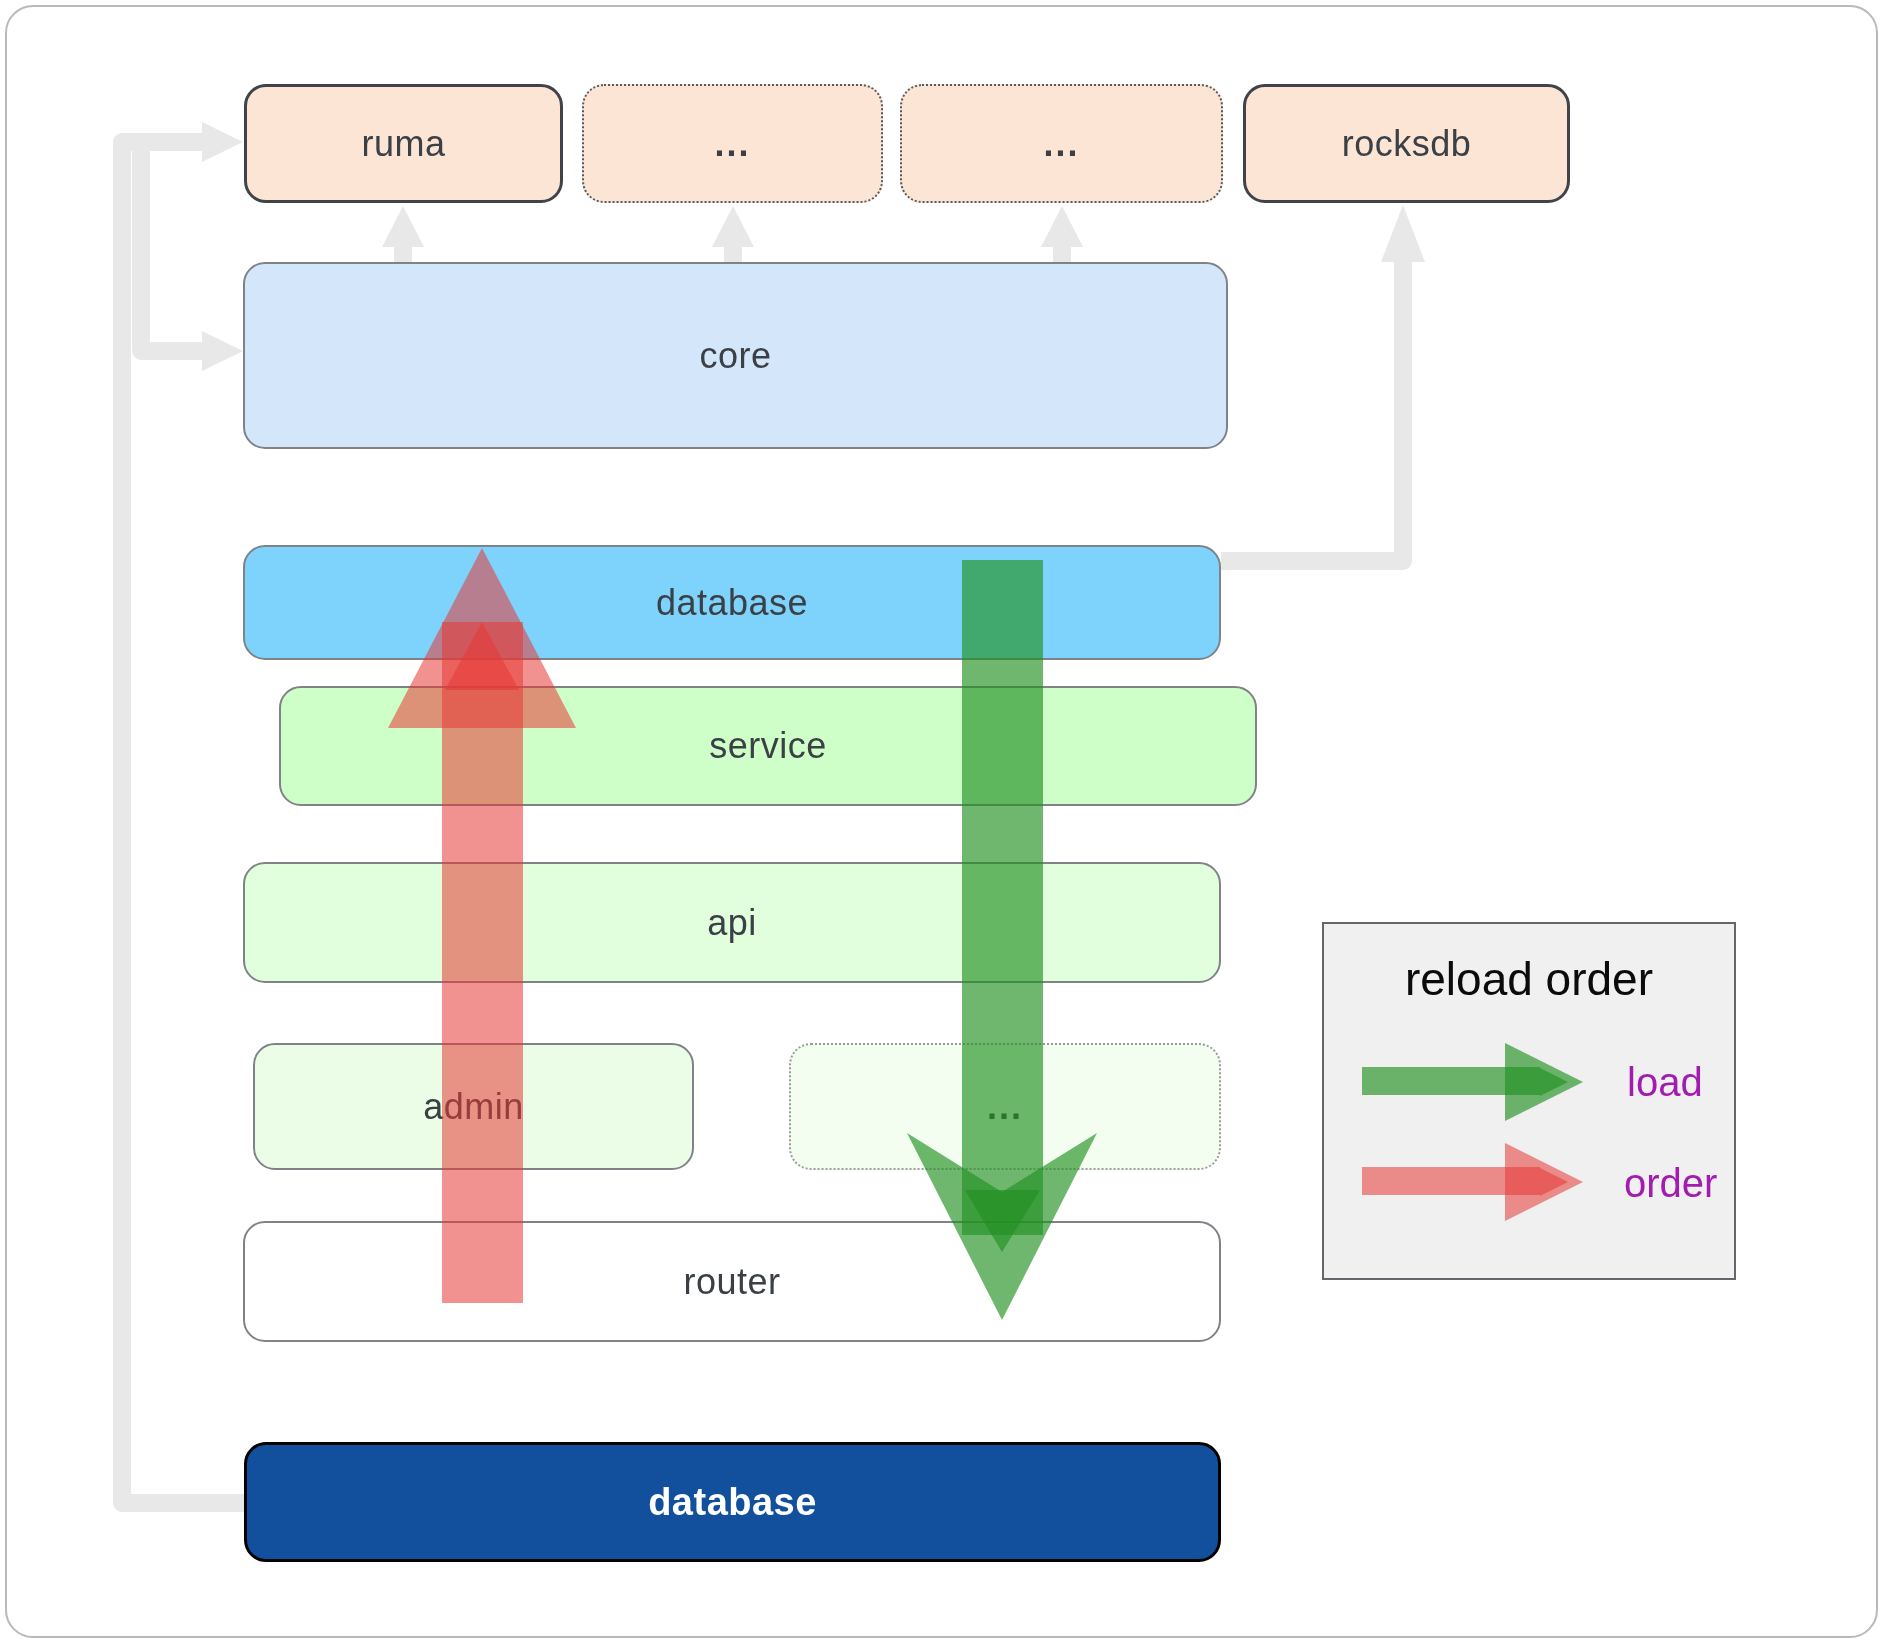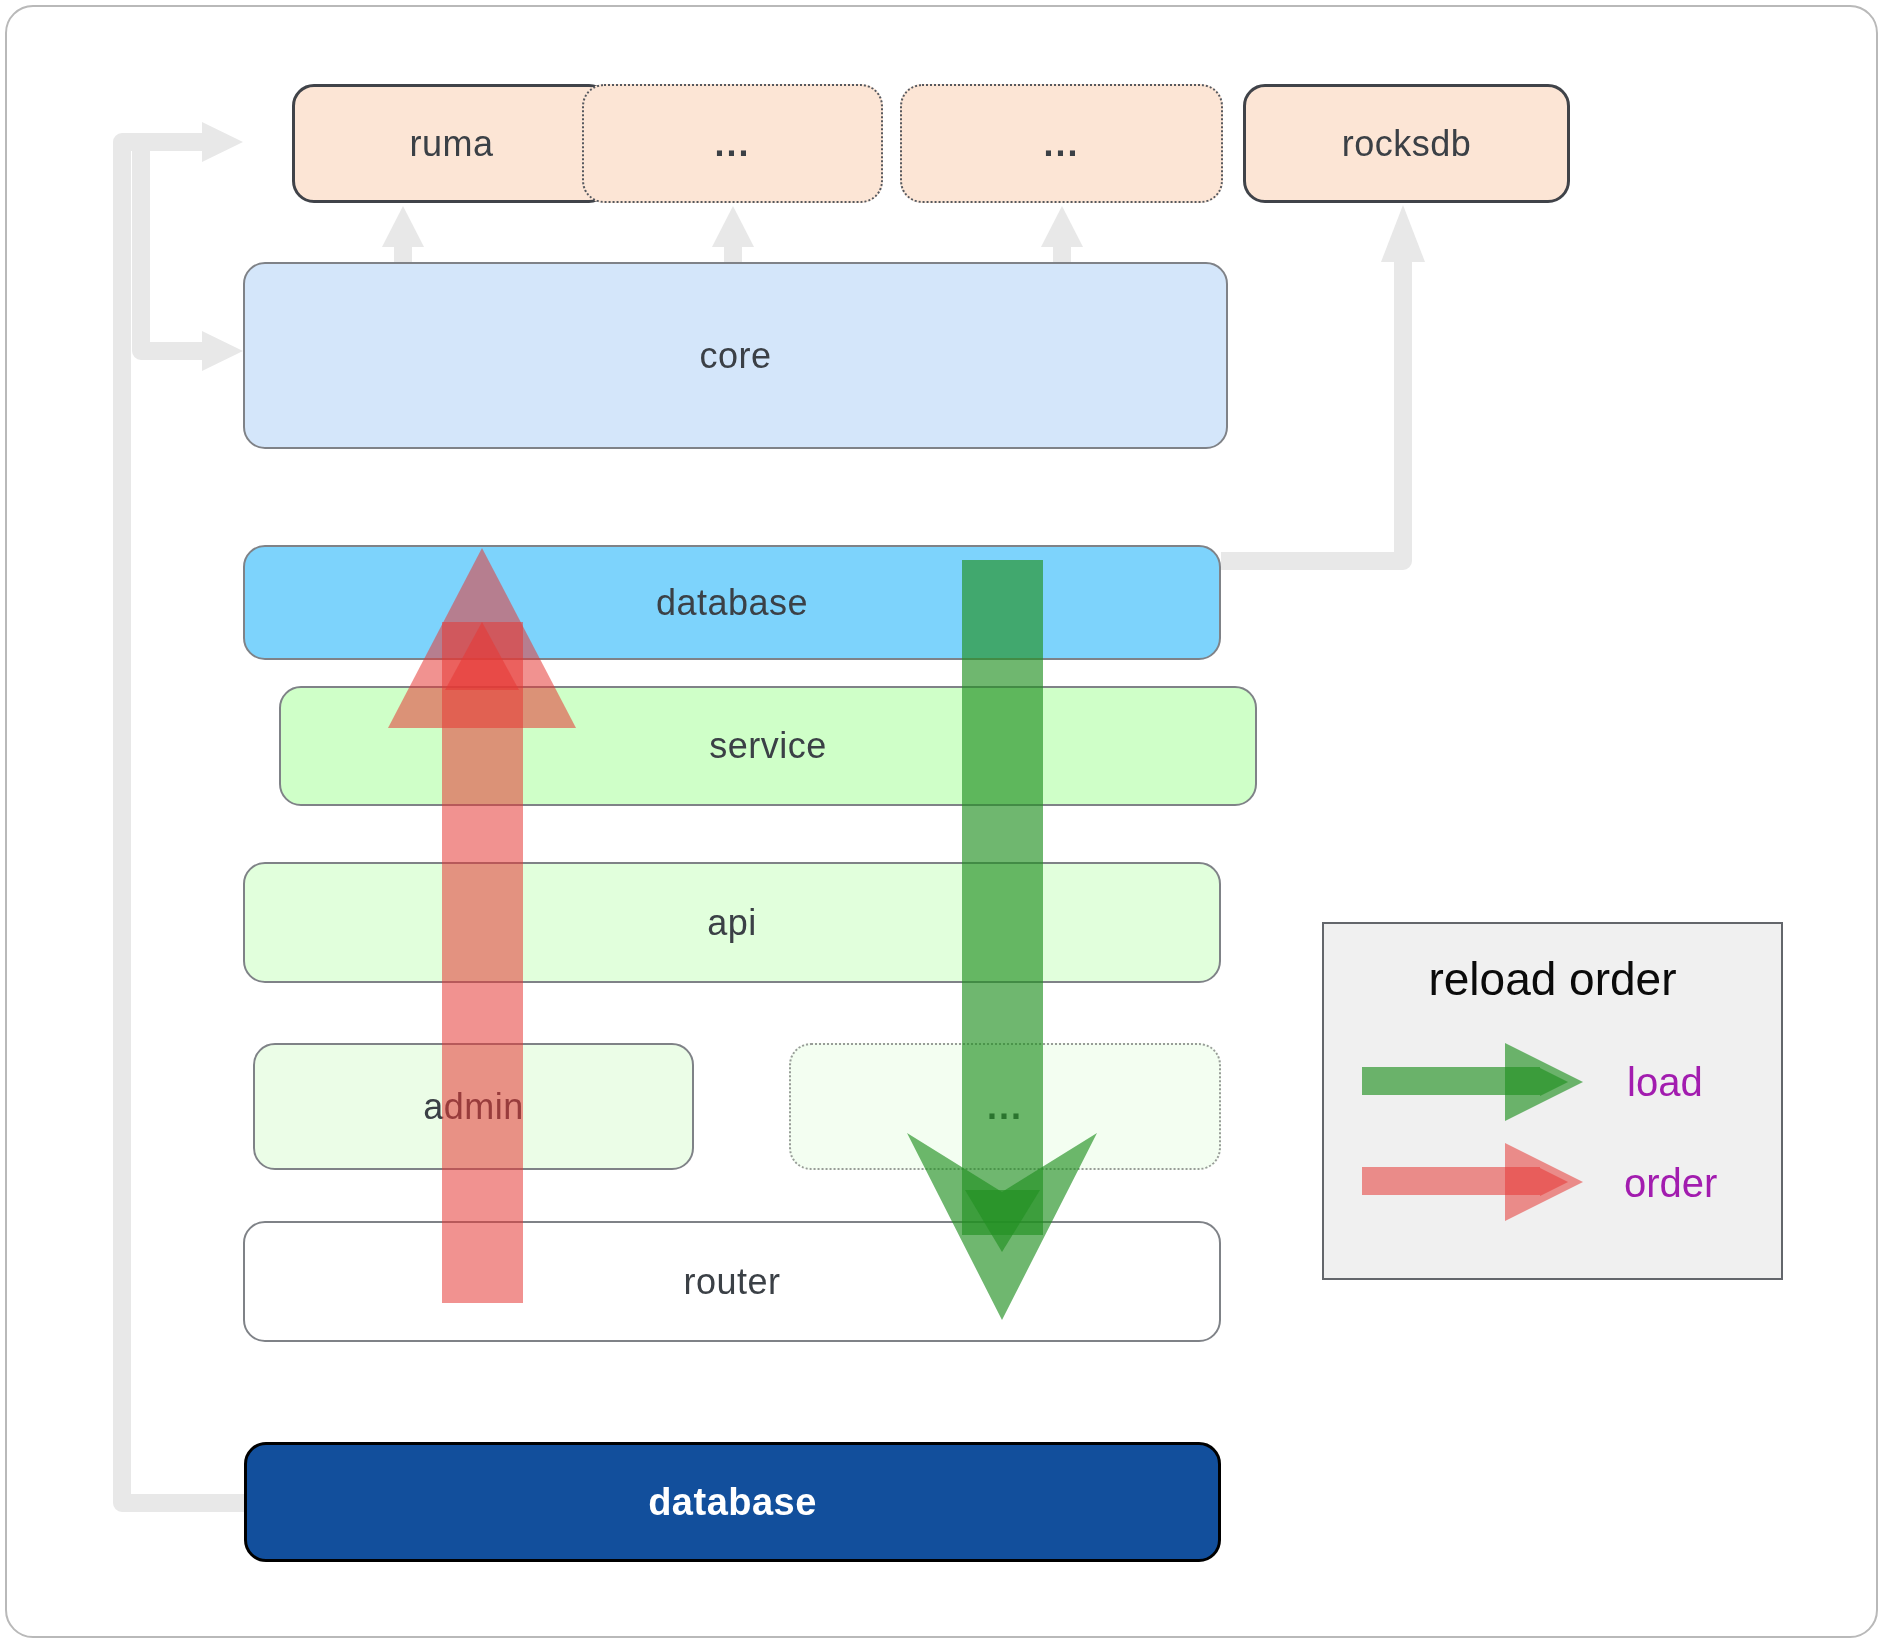--- a/index.html
+++ b/index.html
@@ -32,21 +32,21 @@
   .apigreen{background:#e1ffdc;}
   .admgreen{background:#ebfde7;}
   .adm2green{background:#f3fef1;}
   .routerbg{background:#ffffff;}
   .conduwuit{
     background:#124f9c;border:3px solid #000;color:#fff;
     font-weight:bold;font-size:38px;letter-spacing:.5px;
   }
   .dots{font-weight:bold;letter-spacing:2px;}
   #legend{
-    position:absolute;left:1322px;top:922px;width:461px;height:358px;
+    position:absolute;left:1322px;top:922px;width:414px;height:358px;
     background:#f0f0f0;border:2px solid #63666b;box-sizing:border-box;z-index:2;
   }
   #legend .title{
     position:absolute;left:0;top:28px;width:100%;text-align:center;
     font-size:46px;color:#0b0b0b;
   }
   #legend .item-label{
     position:absolute;font-size:40px;color:#a21caf;
   }
   #legend .load-label{left:303px;top:136px;}
@@ -71,21 +71,21 @@
       <polygon points="202,122 202,162 243,142"></polygon>
       <polygon points="202,331 202,371 243,351"></polygon>
       <polygon points="1381,262 1425,262 1403,205"></polygon>
       <polygon points="382,247 424,247 403,206"></polygon>
       <polygon points="712,247 754,247 733,206"></polygon>
       <polygon points="1041,247 1083,247 1062,206"></polygon>
     </g>
   </svg>
 
   <div id="boxes">
-    <div class="box peach b-solid-dark" style="left:244px;top:84px;width:319px;height:119px;margin-left:48px;">
+    <div class="box peach b-solid-dark" style="left:244px;top:84px;width:319px;height:119px;">
       <span>ruma</span>
     </div>
     <div class="box peach b-dotted" style="left:582px;top:84px;width:301px;height:119px;">
       <span class="dots">...</span>
     </div>
     <div class="box peach b-dotted" style="left:900px;top:84px;width:323px;height:119px;">
       <span class="dots">...</span>
     </div>
     <div class="box blue b-gray" style="left:243px;top:262px;width:985px;height:187px;">
       <span>core</span>

